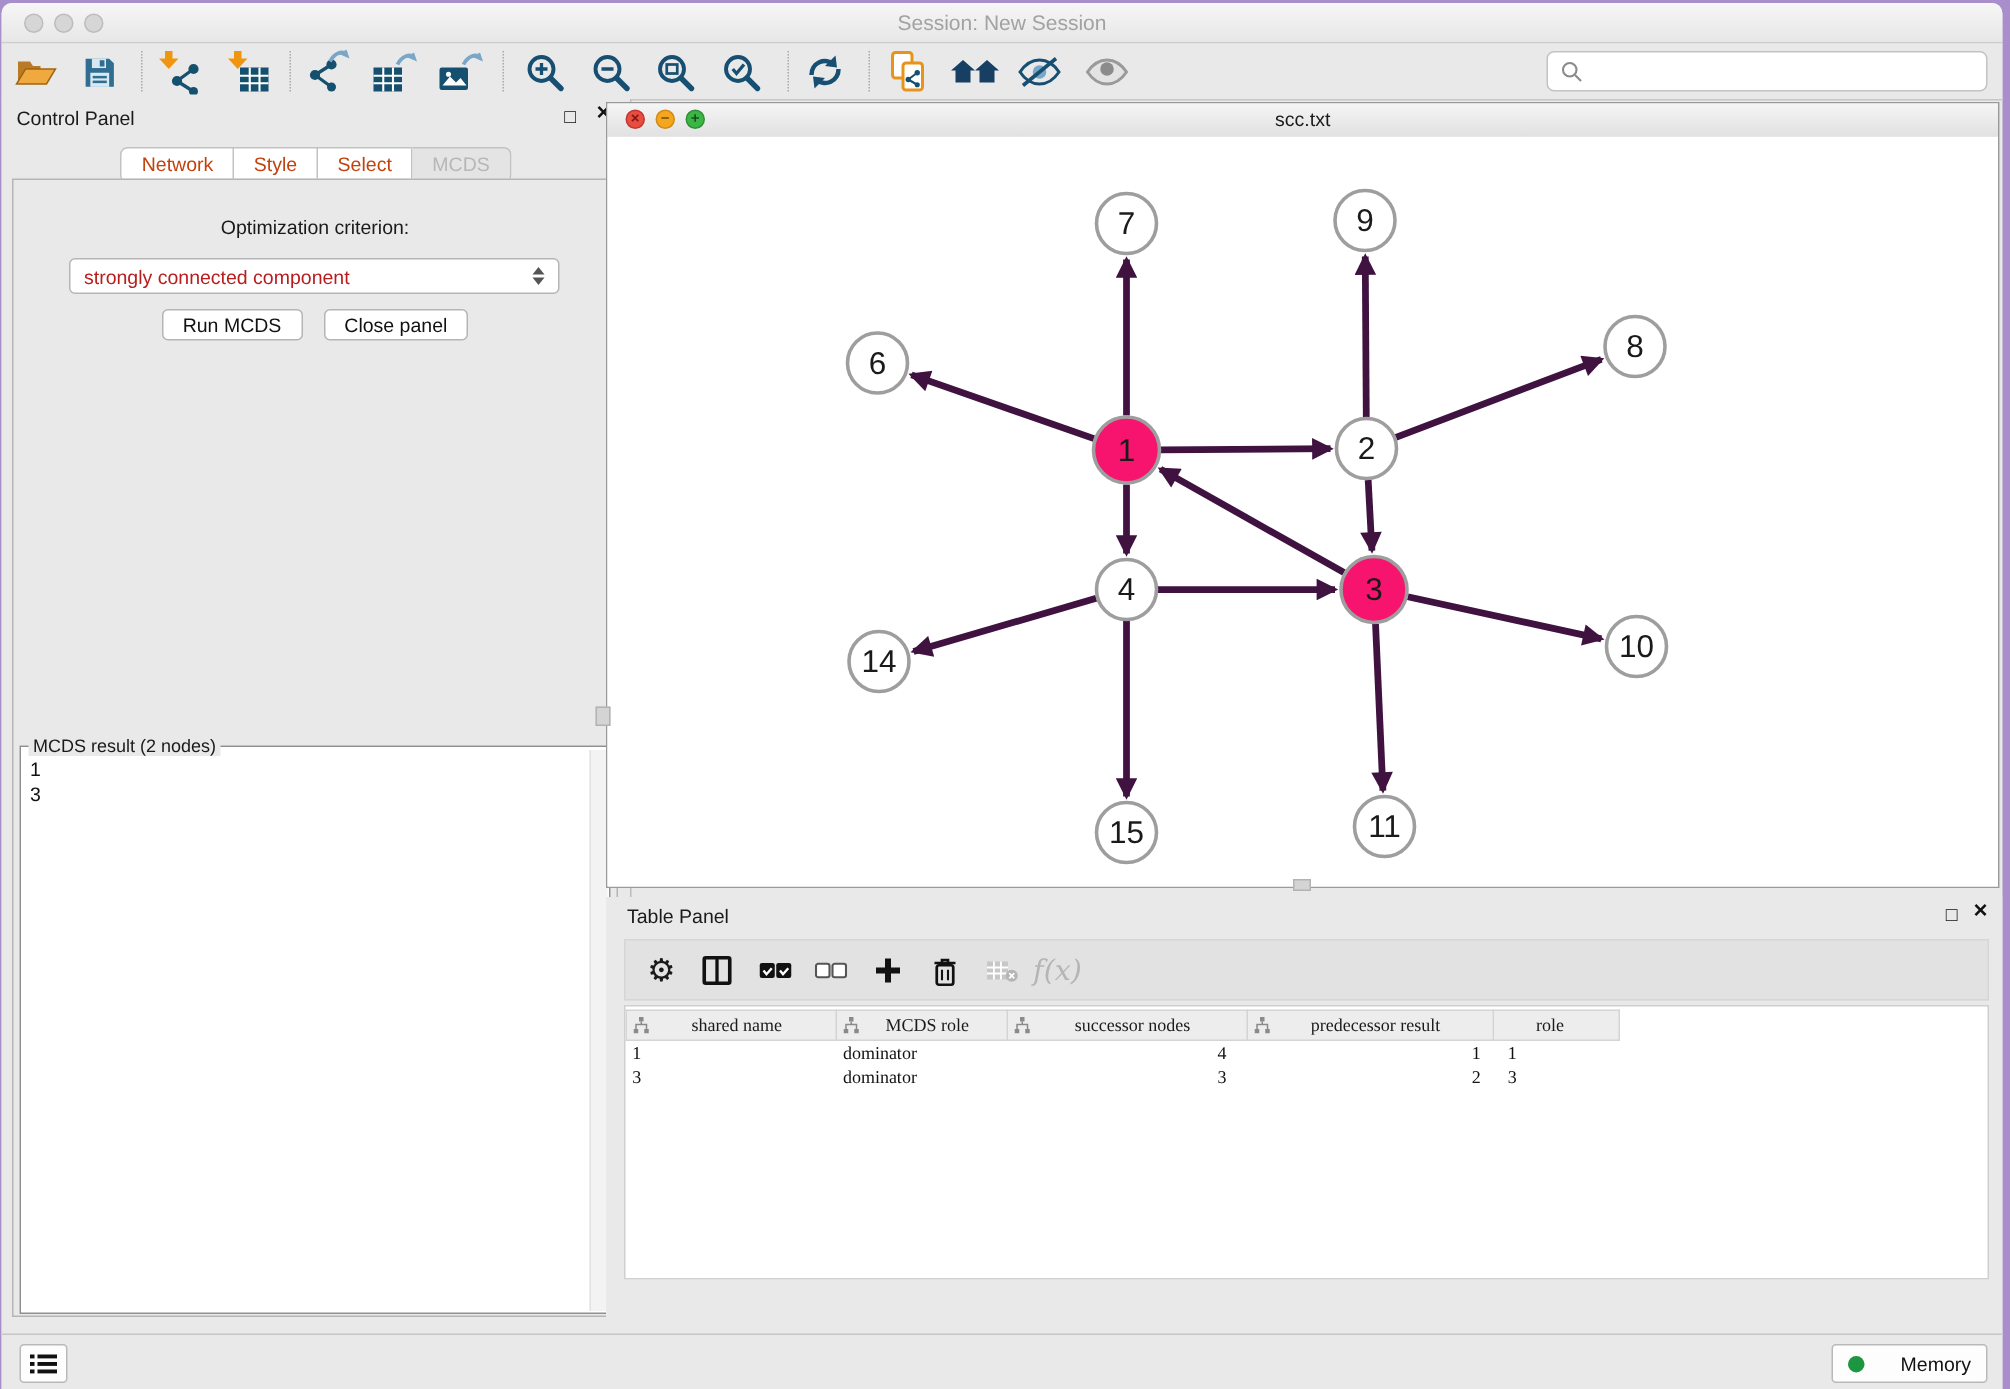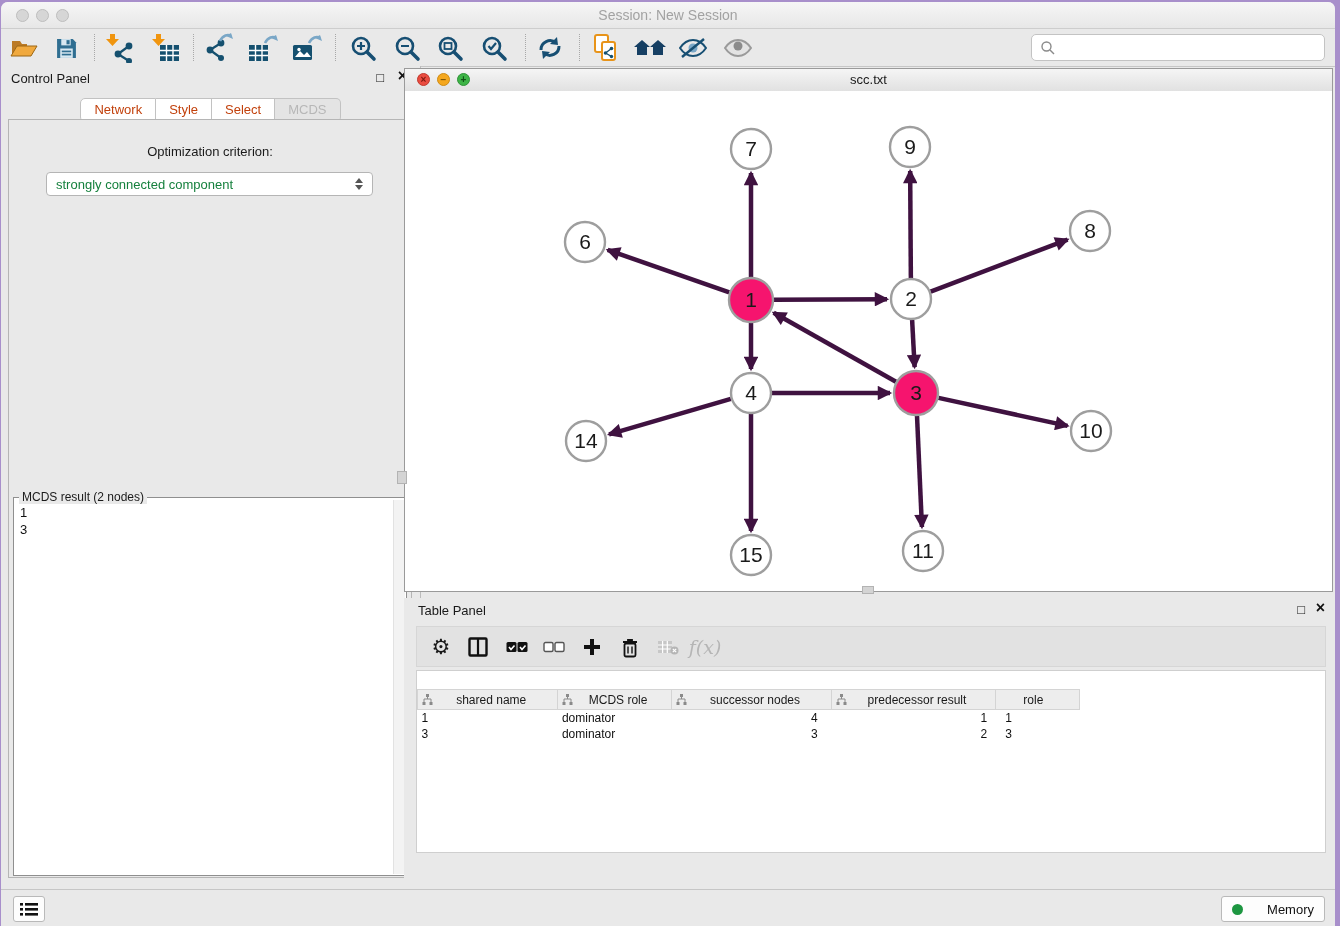--- a/index.html
+++ b/index.html
@@ -22,21 +22,21 @@
   #control-panel{position:absolute;left:0;top:64px;width:420px;bottom:36px;background:#e9e9e9;border-right:1px solid #bcbcbc;box-sizing:border-box;}
   .panel-title{position:absolute;left:10px;top:5px;font-size:13px;color:#1a1a1a;}
   .panel-ctl{position:absolute;top:5px;font-size:13px;color:#111;font-weight:bold;line-height:14px;}
   .cp-tabs{position:absolute;left:0;right:0;top:32px;display:flex;justify-content:center;}
   .tab{background:#fff;border:1px solid #c2c2c2;border-left:none;padding:3px 13px 4px;font-size:13px;color:#c2410c;}
   .tab:first-child{border-left:1px solid #c2c2c2;border-radius:5px 0 0 5px;}
   .tab:last-child{border-radius:0 5px 5px 0;}
   .tab.selected{background:#e4e4e4;color:#b7b7b7;}
   .cp-body{position:absolute;left:7px;right:8px;top:53px;bottom:12px;border:1px solid #b5b5b5;background:#e9e9e9;}
   .opt-label{margin-top:24px;text-align:center;font-size:13px;color:#1a1a1a;}
-  .selectbox{position:absolute;left:37px;right:38px;top:52px;height:24px;background:#fff;border:1px solid #b5b5b5;border-radius:4px;display:flex;align-items:center;padding:0 9px;font-size:13px;color:#15803d;box-sizing:border-box;}
+  .selectbox{position:absolute;left:37px;right:38px;top:52px;height:24px;background:#fff;border:1px solid #b5b5b5;border-radius:4px;display:flex;align-items:center;padding:0 9px;font-size:13px;color:#b91c1c;box-sizing:border-box;}
   .stepper{margin-left:auto;display:flex;flex-direction:column;gap:2px;}
   .stepper i{width:0;height:0;border-left:4px solid transparent;border-right:4px solid transparent;}
   .stepper .up{border-bottom:5px solid #555;}
   .stepper .dn{border-top:5px solid #555;}
   .cp-buttons{position:absolute;left:0;right:0;top:86px;display:flex;justify-content:center;gap:14px;}
   .btn{background:#fff;border:1px solid #b5b5b5;border-radius:4px;font-size:13px;color:#111;padding:2px 13px;font-family:"Liberation Sans",sans-serif;}
   .result-box{position:absolute;left:4px;right:4px;top:377px;bottom:1px;background:#fff;border:1px solid #8f8f8f;}
   .result-legend{position:absolute;top:-8px;left:5px;background:#e9e9e9;padding:0 3px;font-size:12px;color:#1a1a1a;}
   .result-lines{padding:6px 6px 0;font-size:13px;color:#111;line-height:17px;}
   .result-scroll{position:absolute;right:1px;top:2px;bottom:1px;width:11px;background:#f3f3f3;border-left:1px solid #e2e2e2;}
@@ -51,21 +51,21 @@
   .ntl.grn{background:#3db446;border:1px solid #2f9238;color:#115117;}
   .net-canvas{position:absolute;left:0;top:22px;right:0;bottom:0;background:#fff;overflow:hidden;}
 
   .handle{position:absolute;background:#d4d4d4;border:1px solid #b3b3b3;box-sizing:border-box;}
 
   
   #table-panel{position:absolute;left:403px;top:596px;right:0;bottom:36px;background:#e9e9e9;}
   .tp-toolbar{position:absolute;left:12px;right:9px;top:28px;height:41px;background:#e2e2e2;border:1px solid #d6d6d6;box-sizing:border-box;}
   .tp-icon{position:absolute;top:4px;width:32px;height:32px;display:flex;align-items:center;justify-content:center;}
   .tp-table-wrap{position:absolute;left:12px;right:9px;top:72px;height:183px;background:#fff;border:1px solid #cfcfcf;box-sizing:border-box;overflow:hidden;}
-  table.grid{border-collapse:collapse;table-layout:fixed;width:663px;margin-top:18px;}
+  table.grid{border-collapse:collapse;table-layout:fixed;width:663px;margin-top:2px;font-family:Liberation Serif, serif;}
   table.grid th{background:#ededed;border:1px solid #d4d4d4;height:19px;font-size:12px;font-weight:400;color:#1a1a1a;padding:0;}
   table.grid th .hwrap{display:flex;align-items:center;}
   table.grid th .hwrap svg{margin-left:4px;flex:none;}
   table.grid th .hlbl{flex:1;text-align:center;padding-right:8px;}
   table.grid td{height:16px;font-size:12px;color:#111;padding:0 4px;white-space:nowrap;}
   td.al{text-align:left;padding-left:6px;}
   td.ar{text-align:right;}
   .tp-tabs{position:absolute;left:0;right:0;top:266px;display:flex;justify-content:center;}
   .tp-tabs .tab{font-weight:600;}
 
@@ -239,20 +239,24 @@
     </div>
 
     <div class="cp-body">
       <div class="opt-label">Optimization criterion:</div>
       <div class="selectbox">
         <span>strongly connected component</span>
         <span class="stepper">
             <i class="up"></i>
             <i class="dn"></i>
           </span>
+      </div>
+      <div class="cp-buttons">
+        <button class="btn">Run MCDS</button>
+        <button class="btn">Close panel</button>
       </div>
       <div class="result-box">
         <span class="result-legend">MCDS result (2 nodes)</span>
         <div class="result-lines">
           <div>1</div>
           <div>3</div>
         </div>
         <div class="result-scroll"></div>
       </div>
     </div>

